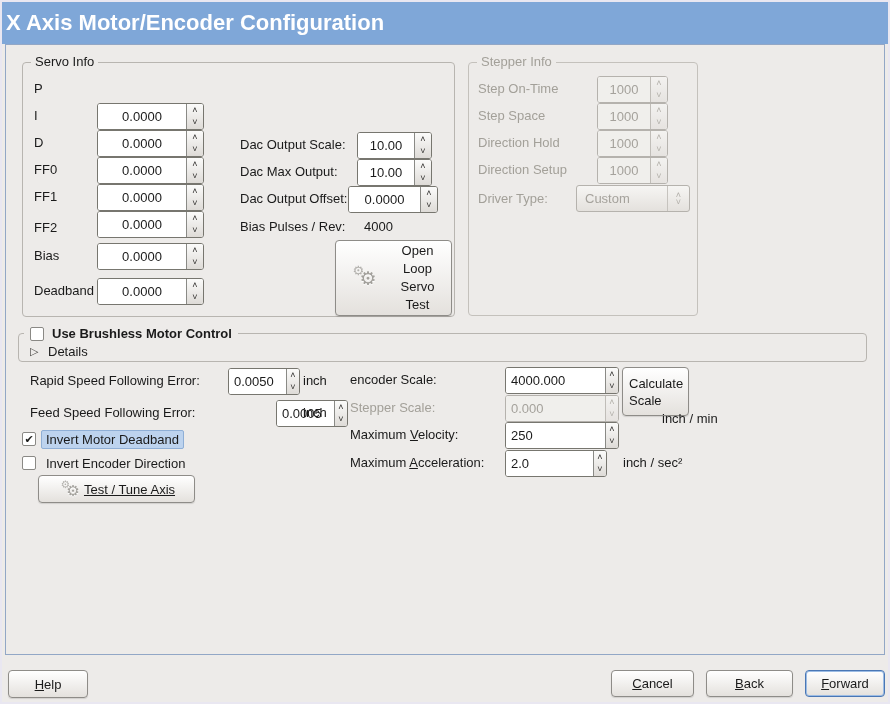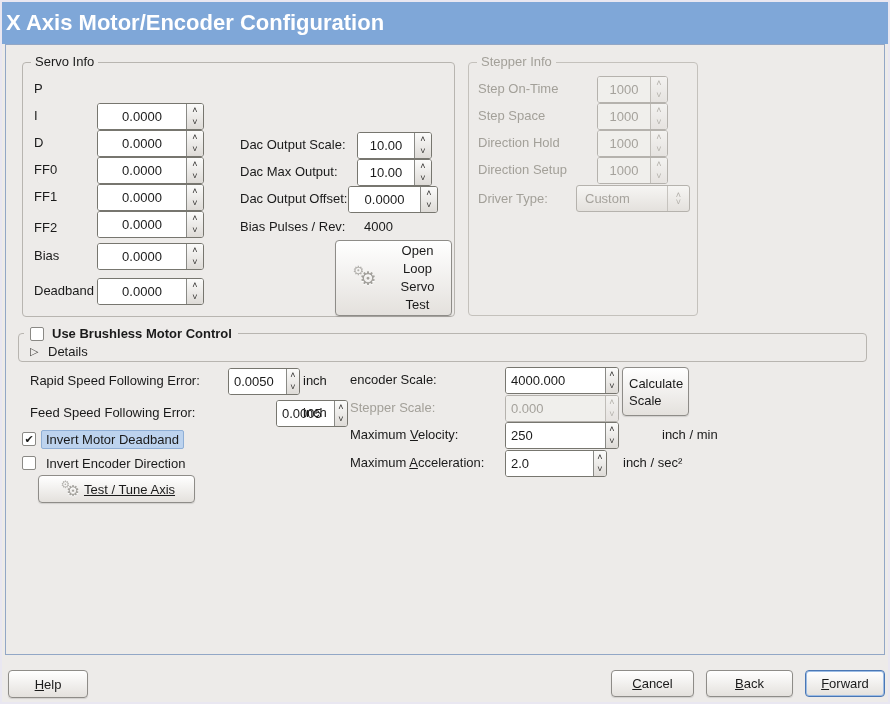--- a/index.html
+++ b/index.html
@@ -331,21 +331,21 @@
   </div>
 
   <div class="label" style="left:350px; top:427px;"><span>Maximum </span><span class="mnemonic">V</span><span>elocity:</span></div>
   <div class="spinbox" style="left:505px; top:422px; width:114px;">
     <div class="entry">250</div>
     <div class="spin narrow">
         <span class="up"></span>
         <span class="dn"></span>
       </div>
   </div>
-  <div class="label" style="left:623px; top:427px;padding-left:39px;">inch / min</div>
+  <div class="label" style="left:623px; top:411px;padding-left:39px;">inch / min</div>
 
   <div class="label" style="left:350px; top:455px;"><span>Maximum </span><span class="mnemonic">A</span><span>cceleration:</span></div>
   <div class="spinbox" style="left:505px; top:450px; width:102px;">
     <div class="entry">2.0</div>
     <div class="spin narrow">
         <span class="up"></span>
         <span class="dn"></span>
       </div>
   </div>
   <div class="label" style="left:623px; top:455px;">inch / sec²</div>

